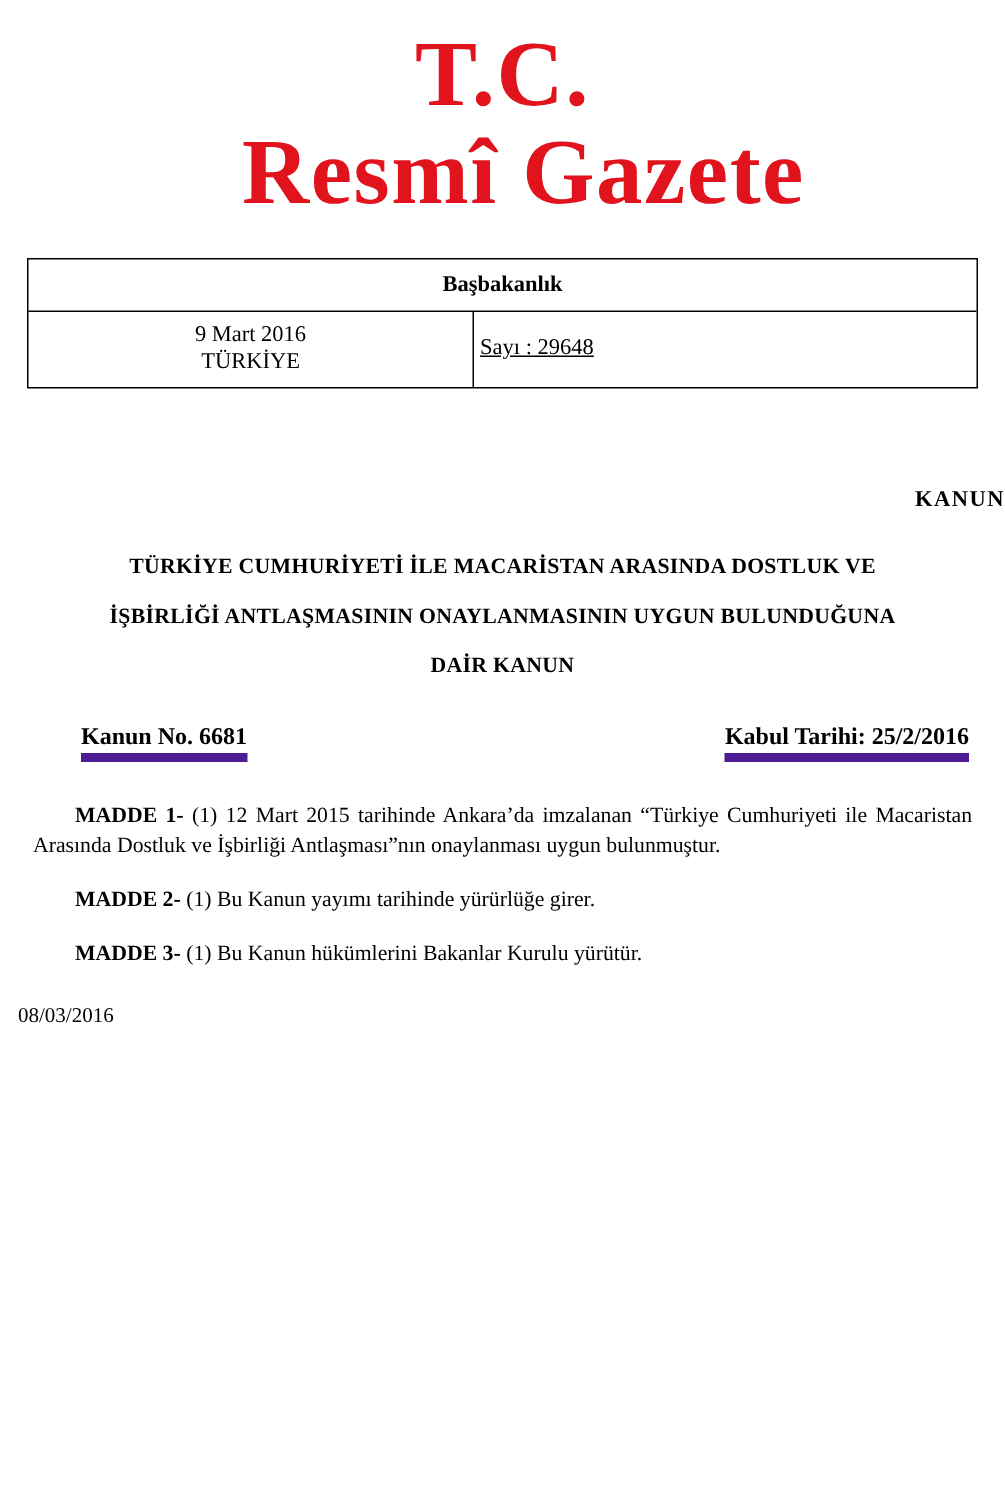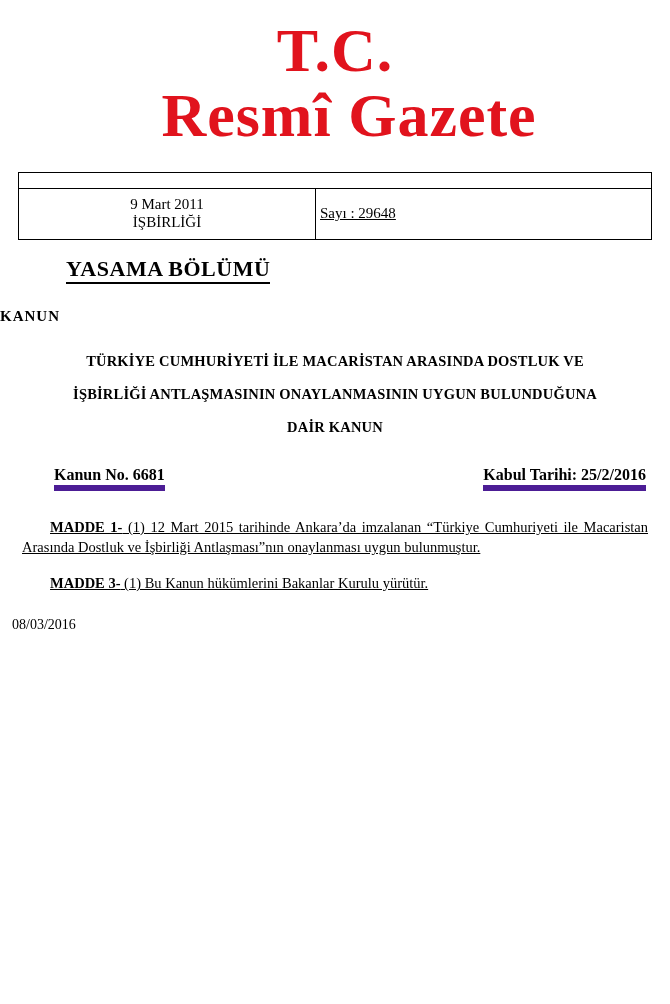--- a/index.html
+++ b/index.html
@@ -95,25 +95,25 @@
     font-size: 22px;
     letter-spacing: 0.5px;
   }
   .section-title span {
     border-bottom: 2px solid #000;
     padding-bottom: 1px;
   }
 
   
   .kanun-label {
-    text-align: left;
+    text-align: right;
     font-weight: bold;
     font-size: 15px;
     letter-spacing: 1px;
-    margin-top: 26px;
+    margin-top: 66px;
   }
   .law-title {
     text-align: center;
     font-weight: bold;
     font-size: 14.5px;
     line-height: 33px;
     letter-spacing: 0.2px;
     margin-top: 20px;
     padding: 0 55px;
   }
@@ -127,21 +127,20 @@
     font-size: 16px;
   }
   .law-meta span {
     border-bottom: 6px solid #4c1d95;
     padding-bottom: 1px;
   }
 
   
   .articles {
     margin: 26px 22px 0 22px;
-    text-decoration: underline;
   }
   .article {
     font-size: 14.5px;
     line-height: 20px;
     text-align: justify;
     margin-bottom: 16px;
   }
   .article .art-label {
     font-weight: bold;
   }
@@ -165,51 +164,52 @@
 
 <div class="page">
 
   <div class="masthead">
     <div class="masthead-line1">T.C.</div>
     <div class="masthead-line2">Resmî Gazete</div>
   </div>
 
   <div class="header-box">
     <div class="header-top">
+      <div class="org">Başbakanlık</div>
     </div>
     <div class="header-bottom">
       <div class="header-date">
-        <div class="d1">9 Mart 2011</div>
-        <div class="d2">İŞBİRLİĞİ</div>
+        <div class="d1">9 Mart 2016</div>
+        <div class="d2">TÜRKİYE</div>
       </div>
       <div class="header-num">Sayı : 29648</div>
     </div>
   </div>
 
-  <div class="section-title">
-    <span>YASAMA BÖLÜMÜ</span>
-  </div>
 
   <div class="kanun-label">KANUN</div>
 
   <div class="law-title">
     <div>TÜRKİYE CUMHURİYETİ İLE MACARİSTAN ARASINDA DOSTLUK VE</div>
     <div>İŞBİRLİĞİ ANTLAŞMASININ ONAYLANMASININ UYGUN BULUNDUĞUNA</div>
     <div>DAİR KANUN</div>
   </div>
 
   <div class="law-meta">
     <span>Kanun No. 6681</span>
     <span>Kabul Tarihi: 25/2/2016</span>
   </div>
 
   <div class="articles">
     <p class="article first">
       <span class="art-label">MADDE 1-</span><span> (1) 12 Mart 2015 tarihinde Ankara’da imzalanan “Türkiye Cumhuriyeti ile Macaristan Arasında Dostluk ve İşbirliği Antlaşması”nın onaylanması uygun bulunmuştur.</span>
     </p>
     <p class="article indented">
+      <span class="art-label">MADDE 2-</span><span> (1) Bu Kanun yayımı tarihinde yürürlüğe girer.</span>
+    </p>
+    <p class="article indented">
       <span class="art-label">MADDE 3-</span><span> (1) Bu Kanun hükümlerini Bakanlar Kurulu yürütür.</span>
     </p>
   </div>
 
   <div class="footer-date">08/03/2016</div>
 
 </div>
 
 </body></html>

